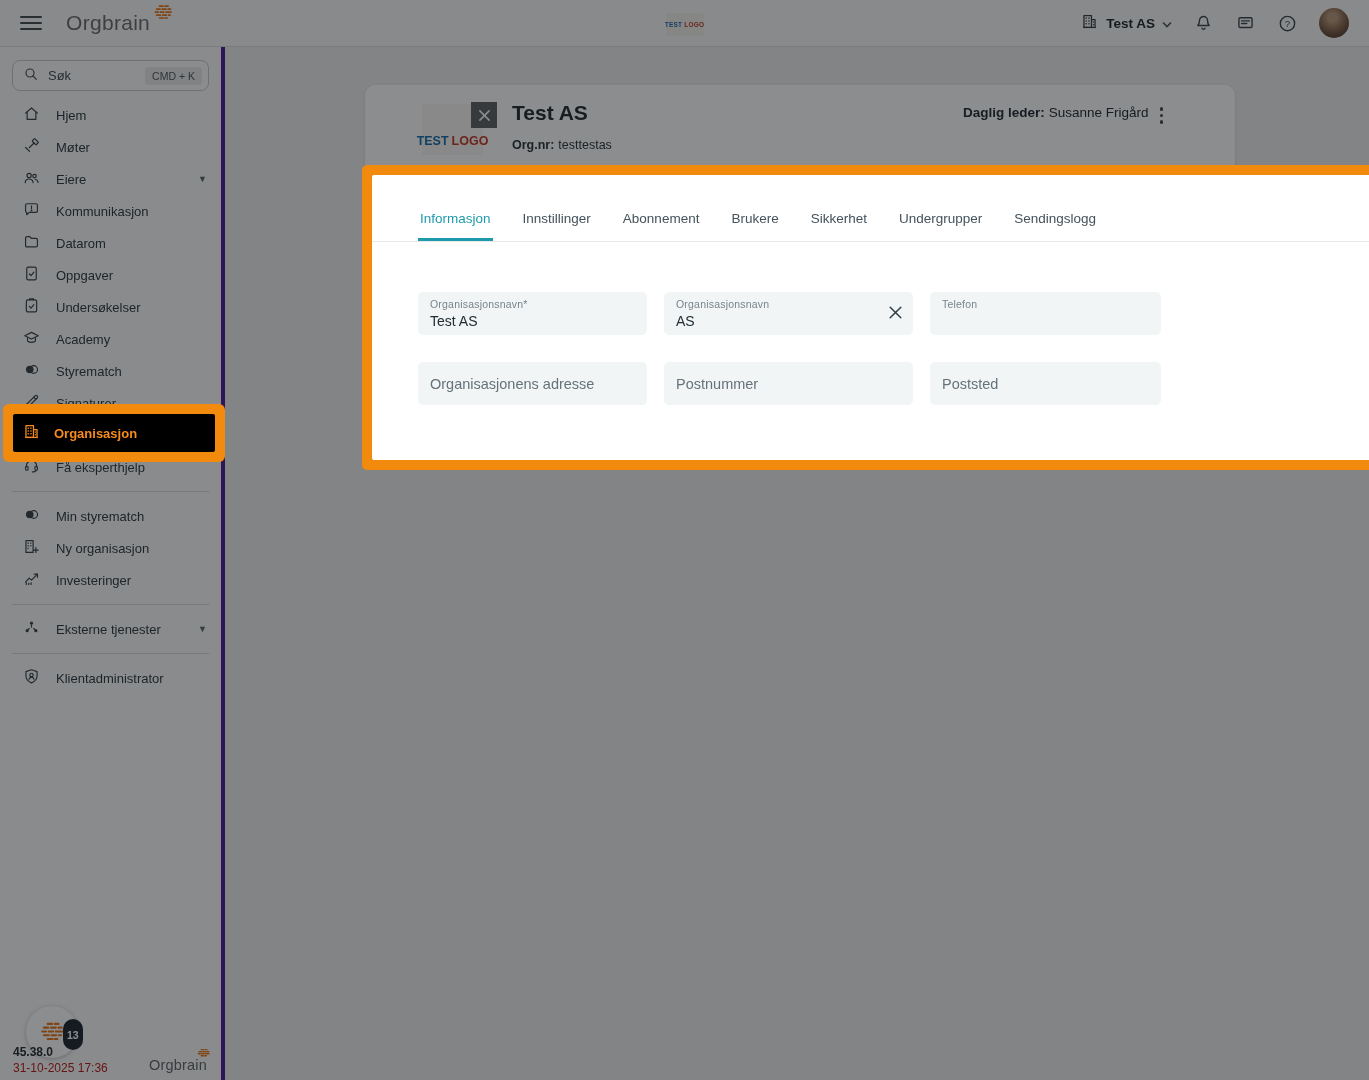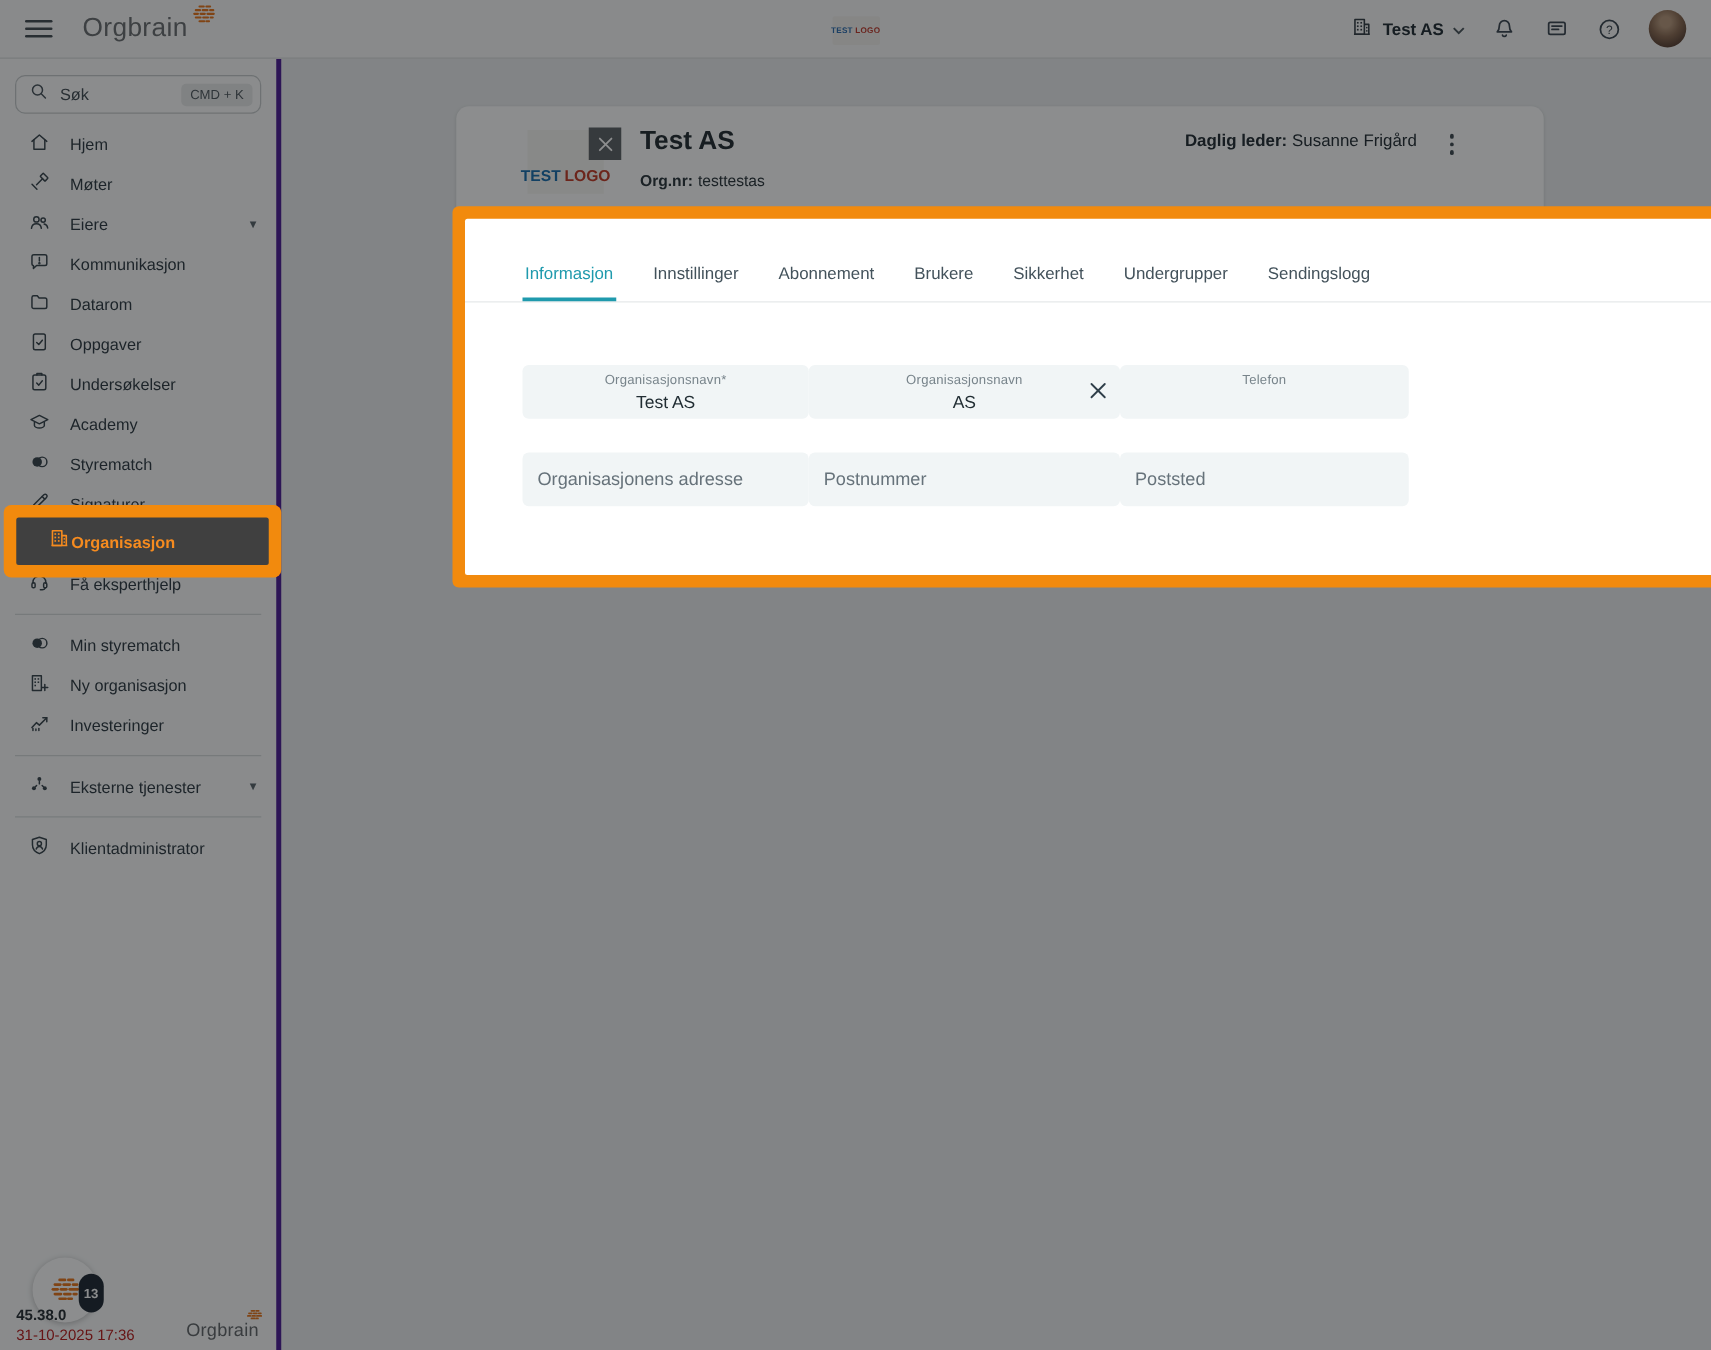--- a/index.html
+++ b/index.html
@@ -55,46 +55,46 @@
             border-radius:10px;box-shadow:0 1px 3px rgba(0,0,0,.12);}
   .org-logo{position:absolute;left:57px;top:19px;width:61px;height:51px;background:#f8f7f3;
             display:flex;align-items:flex-end;justify-content:center;gap:3px;padding-bottom:7px;
             font-size:12.5px;font-weight:bold;}
   .org-logo .w1{color:#1a6fae;} .org-logo .w2{color:#c23b27;}
   .logo-close{position:absolute;left:106px;top:17px;width:26px;height:26px;background:#5d6266;border:none;
               display:flex;align-items:center;justify-content:center;cursor:pointer;padding:0;}
   .card-title{position:absolute;left:147px;top:16px;font-size:21px;font-weight:600;color:#222c31;}
   .card-orgnr{position:absolute;left:147px;top:53px;font-size:12.5px;color:#2b363c;}
   .card-orgnr b{margin-right:4px;}
-  .card-right{position:absolute;right:66px;top:20px;display:flex;align-items:flex-start;gap:20px;}
+  .card-right{position:absolute;right:66px;top:20px;display:flex;align-items:flex-start;gap:5px;}
   .manager{font-size:13.5px;color:#222d33;}
   .manager b{margin-right:4px;}
   .kebab{display:flex;flex-direction:column;align-items:center;gap:3px;background:none;border:none;
          cursor:pointer;padding:2px 6px 0;}
   .kebab i{width:3.5px;height:3.5px;border-radius:50%;background:#3f4a51;display:block;}
 
   
   .overlay{position:absolute;inset:0;background:rgba(10,12,14,.47);z-index:40;}
   .hl-sidebar{position:absolute;left:3px;top:404px;width:222px;height:58px;z-index:50;
               background:#F28A0D;border-radius:6px;padding:10px;}
-  .hl-sidebar .inner{background:#404040;height:100%;border-radius:2px;display:flex;align-items:center;
-              padding-left:25px;cursor:pointer;}
+  .hl-sidebar .inner{background:#000000;height:100%;border-radius:2px;display:flex;align-items:center;
+              gap:13px;padding-left:9px;cursor:pointer;}
   .hl-sidebar .lbl{font-size:13px;font-weight:bold;color:#F68B1F;}
   .hl-main{position:absolute;left:362px;top:165px;width:1044px;height:305px;z-index:50;
            background:#F28A0D;border-radius:5px;padding:10px;}
   .panel{position:relative;background:#ffffff;width:100%;height:100%;border-radius:2px;}
 
   .tabs{position:absolute;top:28px;left:0;right:0;display:flex;gap:28px;padding-left:46px;
         border-bottom:1px solid #e6e9ea;}
   .tab{font-size:13.5px;font-weight:500;color:#43525b;padding:8px 2px 12px;border-bottom:3px solid transparent;
        cursor:pointer;white-space:nowrap;background:none;border-top:none;border-left:none;border-right:none;
        font-family:"Liberation Sans",sans-serif;}
   .tab.active{color:#1F9AAD;border-bottom-color:#1F9AAD;}
 
-  .frow{position:absolute;left:46px;display:flex;text-align:center;}
+  .frow{position:absolute;left:46px;display:flex;gap:17px;}
   .frow1{top:117px;} .frow2{top:187px;}
   .field{background:#f1f5f6;border-radius:5px;height:43px;padding:6px 12px;position:relative;cursor:text;}
   .f-w1{width:229px;} .f-w2{width:249px;} .f-w3{width:231px;}
   .f-label{font-size:10.5px;color:#78848b;letter-spacing:.2px;}
   .f-value{font-size:14px;color:#212d33;margin-top:3px;}
   .field.ph{display:flex;align-items:center;font-size:14.5px;color:#66727a;}
   .clear-x{position:absolute;right:9px;top:12px;background:none;border:none;padding:0;cursor:pointer;}
 </style>
 </head>
 <body>

